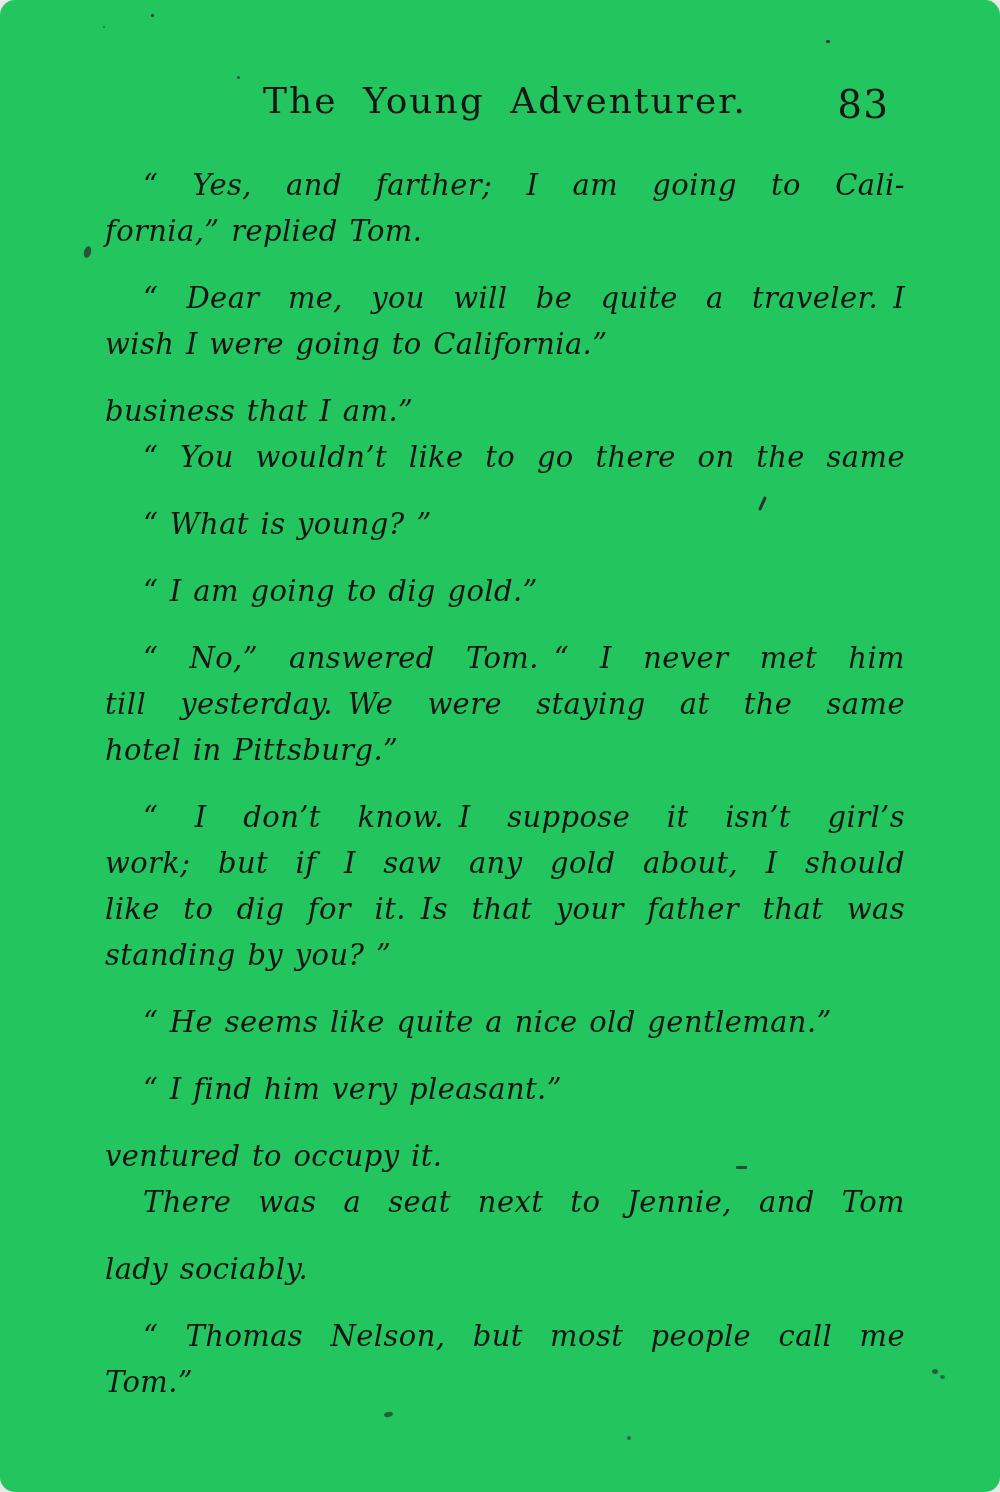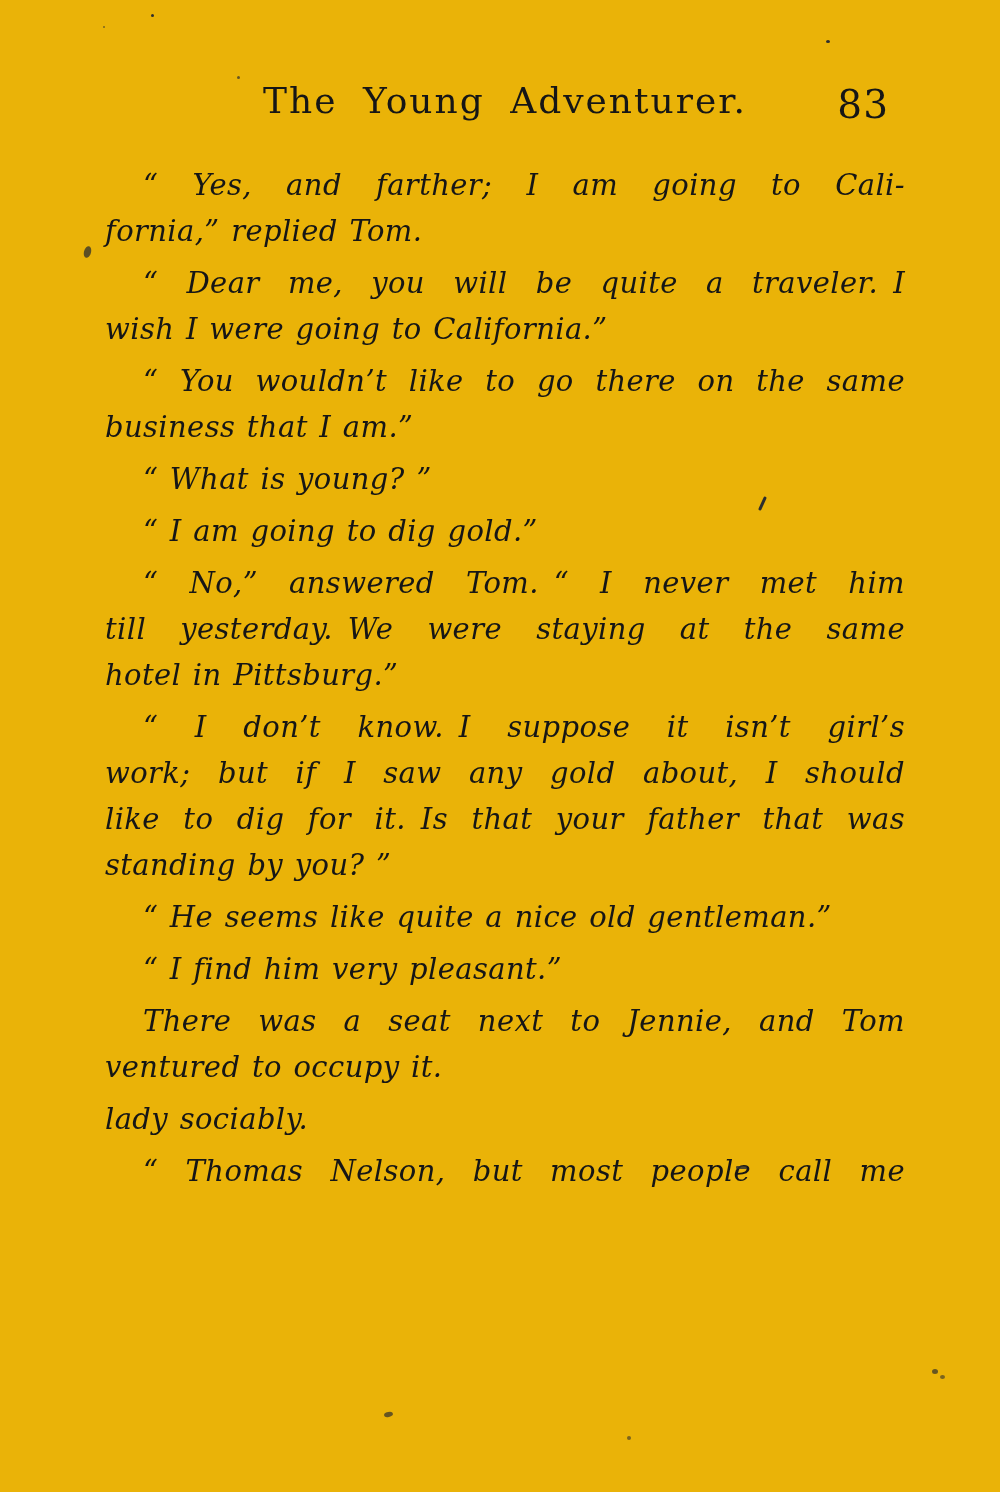--- a/index.html
+++ b/index.html
@@ -1,35 +1,36 @@
 <!DOCTYPE html>
 <html><head>
 <meta charset="utf-8">
 <style>
   html,body { margin:0; padding:0; background:#e8e8e8; }
   .page {
     position:relative;
     width:1000px; height:1492px;
     margin:0 auto;
-    background:#eab308;
+    background:#22c55e;
     font-family:"DejaVu Serif","Liberation Serif",serif;
     color:#161616;
     overflow:hidden;
+    border-radius:15px;
   }
   .content { position:absolute; left:105px; top:78px; width:800px; }
   .header { position:relative; height:46px; }
   .title {
     text-align:center;
     font-size:36px; line-height:46px;
     letter-spacing:2px; word-spacing:12px;
     white-space:nowrap;
   }
   .page-number { position:absolute; right:16px; top:4px; font-size:39px; letter-spacing:1px; }
   .body { margin-top:38px; font-size:29px; line-height:46px; letter-spacing:0.4px; word-spacing:2px;font-style:italic; }
-  .para { margin-top:6px; }
+  .para { margin-top:21px; }
   .para:first-child { margin-top:0; }
   .line { text-align:justify; text-align-last:justify; }
   .line.last { text-align-last:left; }
   .line.first { padding-left:38px; }
   .speck { position:absolute; background:#2e2e2e; border-radius:50%; }
 </style>
 </head>
 <body>
 
 <div class="page">
@@ -41,22 +42,22 @@
     <div class="body">
         <div class="para">
           <div class="line first">“ Yes, and farther; I am going to Cali-</div>
           <div class="line last">fornia,” replied Tom.</div>
         </div>
         <div class="para">
           <div class="line first">“ Dear me, you will be quite a traveler. I</div>
           <div class="line last">wish I were going to California.”</div>
         </div>
         <div class="para">
+          <div class="line last">business that I am.”</div>
           <div class="line first">“ You wouldn’t like to go there on the same</div>
-          <div class="line last">business that I am.”</div>
         </div>
         <div class="para">
           <div class="line first last">“ What is young? ”</div>
         </div>
         <div class="para">
           <div class="line first last">“ I am going to dig gold.”</div>
         </div>
         <div class="para">
           <div class="line first">“ No,” answered Tom. “ I never met him</div>
           <div class="line">till yesterday. We were staying at the same</div>
@@ -68,28 +69,29 @@
           <div class="line">like to dig for it. Is that your father that was</div>
           <div class="line last">standing by you? ”</div>
         </div>
         <div class="para">
           <div class="line first last">“ He seems like quite a nice old gentleman.”</div>
         </div>
         <div class="para">
           <div class="line first last">“ I find him very pleasant.”</div>
         </div>
         <div class="para">
+          <div class="line last">ventured to occupy it.</div>
           <div class="line first">There was a seat next to Jennie, and Tom</div>
-          <div class="line last">ventured to occupy it.</div>
         </div>
         <div class="para">
           <div class="line last">lady sociably.</div>
         </div>
         <div class="para">
           <div class="line first">“ Thomas Nelson, but most people call me</div>
+          <div class="line last">Tom.”</div>
         </div>
       </div>
   </div>
 
   <div class="speck" style="left:84px; top:246px; width:7px; height:12px; transform:rotate(15deg); opacity:.75;"></div>
   <div class="speck" style="left:761px; top:496px; width:3px; height:15px; transform:rotate(24deg); border-radius:2px;"></div>
   <div class="speck" style="left:736px; top:1166px; width:11px; height:3px; border-radius:1px; opacity:.8;"></div>
   <div class="speck" style="left:932px; top:1369px; width:6px; height:5px; opacity:.7;"></div>
   <div class="speck" style="left:940px; top:1375px; width:5px; height:4px; opacity:.6;"></div>
   <div class="speck" style="left:384px; top:1412px; width:9px; height:5px; transform:rotate(-12deg); opacity:.7;"></div>

